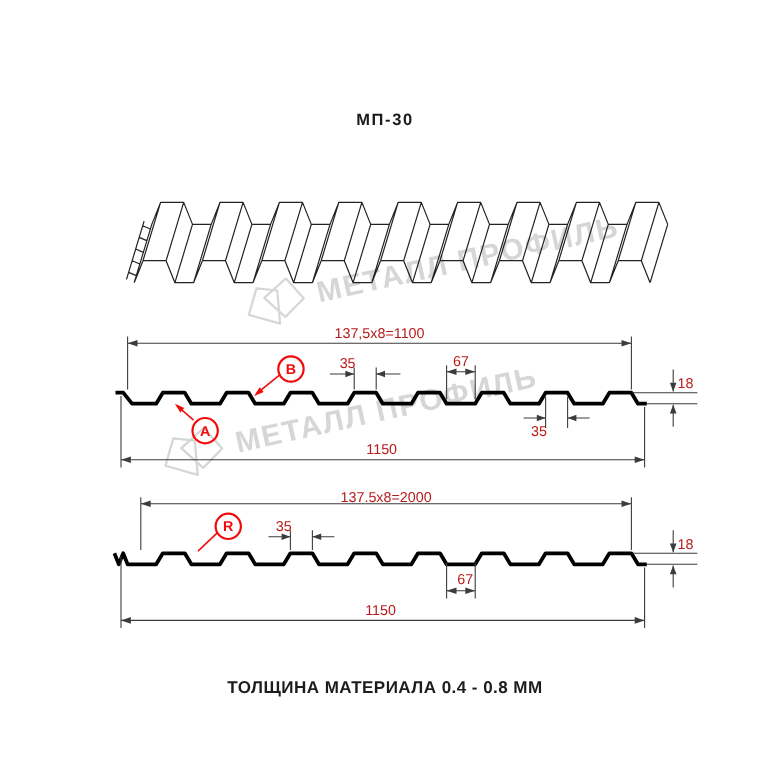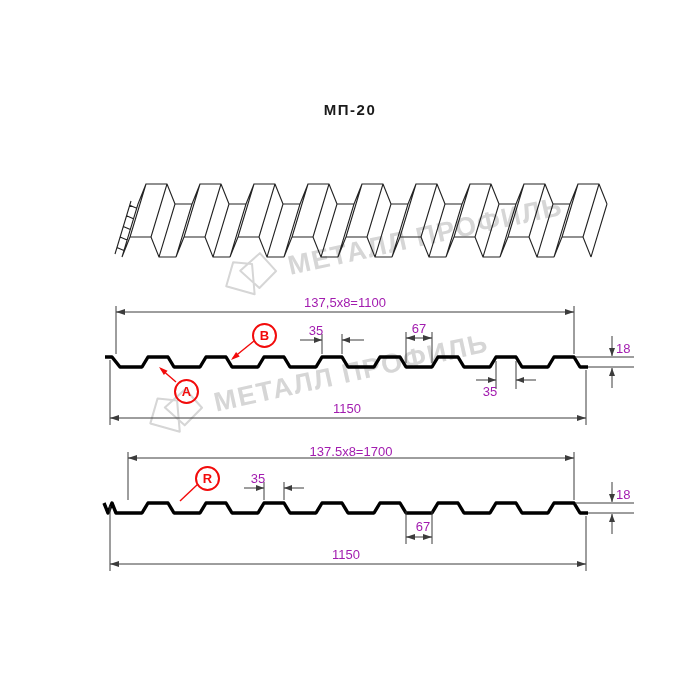--- a/index.html
+++ b/index.html
@@ -5,21 +5,21 @@
   html,body{margin:0;padding:0;background:#fff;}
   .page{position:relative;width:700px;height:700px;background:#ffffff;overflow:hidden;
         font-family:"Liberation Sans",sans-serif;color:#111;}
   .abs{position:absolute;}
   .title{left:0;right:0;top:62px;text-align:center;font-size:38px;font-weight:bold;
          letter-spacing:1px;color:#0d0d0d;}
   .subtitle{left:0;right:0;top:101px;text-align:center;font-size:15px;font-weight:bold;
             letter-spacing:1.5px;color:#1a1a1a;}
   .footer-note{left:0;right:0;top:617px;text-align:center;font-size:15.5px;font-weight:bold;
                letter-spacing:0.4px;color:#1c1c1c;}
-  .dim{position:absolute;font-size:13px;color:#a21caf;white-space:nowrap;line-height:1;}
+  .dim{position:absolute;font-size:13px;color:#b91c1c;white-space:nowrap;line-height:1;}
   .dim.c{transform:translateX(-50%);}
   .badge{position:absolute;width:21px;height:21px;border:2px solid #f20b0b;border-radius:50%;
          color:#f20b0b;font-size:13px;font-weight:bold;display:flex;align-items:center;
          justify-content:center;line-height:1;background:transparent;}
   .wm{position:absolute;display:flex;align-items:center;gap:10px;color:#d6d6d6;
       font-size:27px;font-weight:bold;letter-spacing:1.5px;white-space:nowrap;
       transform:rotate(-12.5deg);transform-origin:left center;}
   svg.canvas{position:absolute;left:0;top:0;}
   .profile{fill:none;stroke:#000;stroke-width:3.4;stroke-linejoin:round;}
   .thin{fill:none;stroke:#3c3c3c;stroke-width:1;}
@@ -127,31 +127,32 @@
         <path class="thin" d="M110,506 V571 M586,516 V571 M110,564 H586"></path>
         <polygon class="thinf" points="110,564 119,561 119,567"></polygon>
         <polygon class="thinf" points="586,564 577,561 577,567"></polygon>
       </g>
       <g>
         <path class="red" d="M198,484 L180,501"></path>
       </g>
     </g>
   </svg>
 
-  <div class="abs subtitle">МП-20</div>
+  <div class="abs subtitle">МП-30</div>
 
   <div class="dim c" style="left:345px;top:296px;">137,5x8=1100</div>
   <div class="dim c" style="left:316px;top:324px;">35</div>
   <div class="dim c" style="left:419px;top:322px;">67</div>
   <div class="dim" style="left:616px;top:342px;">18</div>
   <div class="dim c" style="left:490px;top:385px;">35</div>
   <div class="dim c" style="left:347px;top:402px;">1150</div>
   <div class="badge" style="left:174px;top:379px;">A</div>
   <div class="badge" style="left:252px;top:323px;">B</div>
 
-  <div class="dim c" style="left:351px;top:445px;">137.5x8=1700</div>
+  <div class="dim c" style="left:351px;top:445px;">137.5x8=2000</div>
   <div class="dim c" style="left:258px;top:472px;">35</div>
   <div class="dim c" style="left:423px;top:520px;">67</div>
   <div class="dim" style="left:616px;top:488px;">18</div>
   <div class="dim c" style="left:346px;top:548px;">1150</div>
   <div class="badge" style="left:195px;top:466px;">R</div>
 
+  <div class="abs footer-note">ТОЛЩИНА МАТЕРИАЛА 0.4 - 0.8 ММ</div>
 </div>
 
 </body></html>

